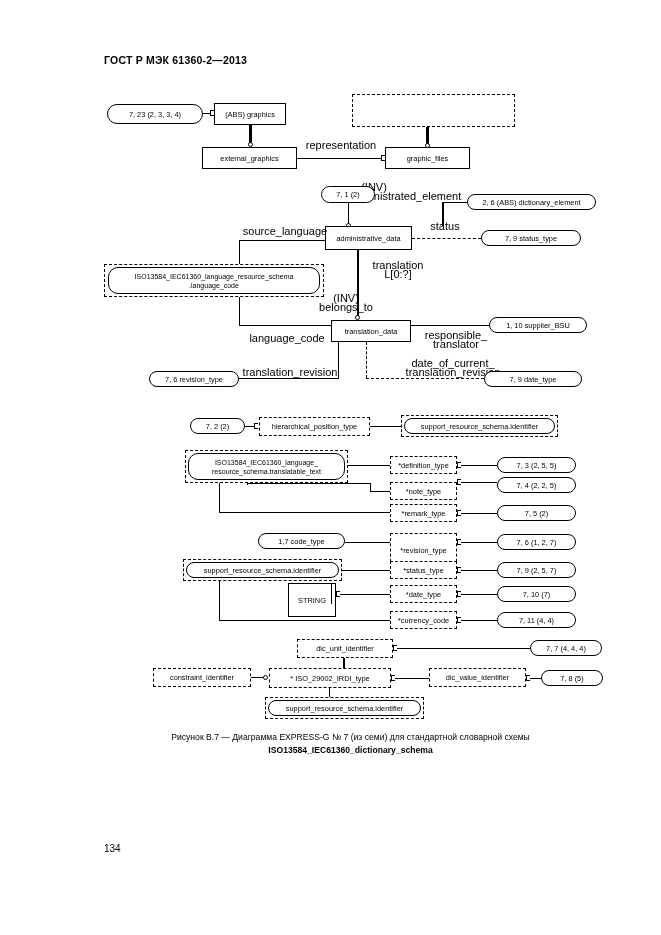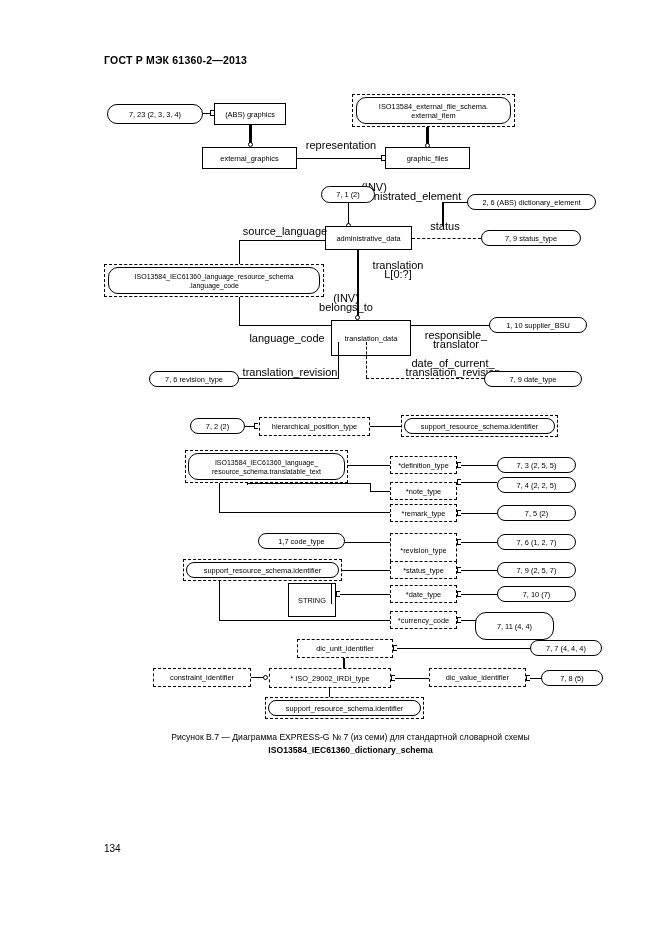--- a/index.html
+++ b/index.html
@@ -58,22 +58,20 @@
 
   <div class="node rect" style="left:182px;top:147px;width:95px;height:22px;">external_graphics</div>
 
   <div class="ln hl" style="left:277px;top:158px;width:87px;"></div>
   <div class="lbl" style="left:284px;top:141px;width:74px;">representation</div>
   <div class="oarr" style="left:361px;top:155px;"></div>
 
   <div class="node rect" style="left:365px;top:147px;width:85px;height:22px;">graphic_files</div>
 
   <div class="dashwrap" style="left:332px;top:94px;width:163px;height:33px;"></div>
-  <div class="node rnd" style="left:336px;top:97px;width:155px;height:27px;white-space:pre-line;">ISO13584_external_file_schema.
-external_item</div>
   <div class="ln vl" style="left:406px;top:127px;width:3px;height:20px;"></div>
   <div class="dot" style="left:405px;top:143px;"></div>
 
   <div class="lbl" style="left:334px;top:183px;width:40px;">(INV)</div>
   <div class="lbl" style="left:330px;top:192px;width:100px;">administrated_element</div>
 
   <div class="node oval" style="left:301px;top:186px;width:54px;height:17px;">7, 1 (2)</div>
   <div class="ln vl" style="left:328px;top:203px;width:1px;height:23px;"></div>
   <div class="dot" style="left:326px;top:223px;"></div>
 
@@ -101,21 +99,21 @@
   <div class="lbl" style="left:228px;top:334px;width:78px;">language_code</div>
 
   <div class="lbl" style="left:348px;top:261px;width:60px;white-space:pre-line;">translation
 L[0:?]</div>
   <div class="ln vl" style="left:337px;top:250px;width:2px;height:68px;"></div>
   <div class="dot" style="left:335px;top:315px;"></div>
 
   <div class="lbl" style="left:295px;top:294px;width:62px;white-space:pre-line;">(INV)
 belongs_to</div>
 
-  <div class="node rect" style="left:311px;top:320px;width:80px;height:36px;text-align:right;">translation_data</div>
+  <div class="node rect" style="left:311px;top:320px;width:80px;height:22px;text-align:right;">translation_data</div>
 
   <div class="ln hl" style="left:391px;top:325px;width:79px;"></div>
   <div class="node oval" style="left:469px;top:317px;width:98px;height:16px;">1, 10  supplier_BSU</div>
   <div class="lbl" style="left:400px;top:331px;width:72px;white-space:pre-line;">responsible_
 translator</div>
 
   <div class="dvln" style="left:346px;top:342px;height:36px;"></div>
   <div class="dln" style="left:346px;top:378px;width:118px;"></div>
   <div class="lbl" style="left:381px;top:359px;width:104px;white-space:pre-line;">date_of_current_
 translation_revision</div>
@@ -182,21 +180,21 @@
   <div class="ln hl" style="left:320px;top:594px;width:50px;"></div>
   <div class="oarr" style="left:437px;top:591px;"></div>
   <div class="ln hl" style="left:441px;top:594px;width:36px;"></div>
   <div class="node oval" style="left:477px;top:586px;width:79px;height:16px;">7, 10 (7)</div>
 
   <div class="node dashrect" style="left:370px;top:611px;width:67px;height:18px;">*currency_code</div>
   <div class="ln vl" style="left:199px;top:581px;width:1px;height:39px;"></div>
   <div class="ln hl" style="left:199px;top:620px;width:171px;"></div>
   <div class="oarr" style="left:437px;top:617px;"></div>
   <div class="ln hl" style="left:441px;top:620px;width:36px;"></div>
-  <div class="node oval" style="left:455px;top:612px;width:79px;height:28px;">7, 11 (4, 4)</div>
+  <div class="node oval" style="left:477px;top:612px;width:79px;height:16px;">7, 11 (4, 4)</div>
 
   <div class="node dashrect" style="left:277px;top:639px;width:96px;height:19px;">dic_unit_identifier</div>
   <div class="oarr" style="left:373px;top:645px;"></div>
   <div class="ln hl" style="left:377px;top:648px;width:134px;"></div>
   <div class="node oval" style="left:510px;top:640px;width:72px;height:16px;">7, 7 (4, 4, 4)</div>
 
   <div class="ln vl" style="left:323px;top:658px;width:2px;height:13px;"></div>
   <div class="dot" style="left:321px;top:668px;"></div>
 
   <div class="node dashrect" style="left:133px;top:668px;width:98px;height:19px;">constraint_identifier</div>

